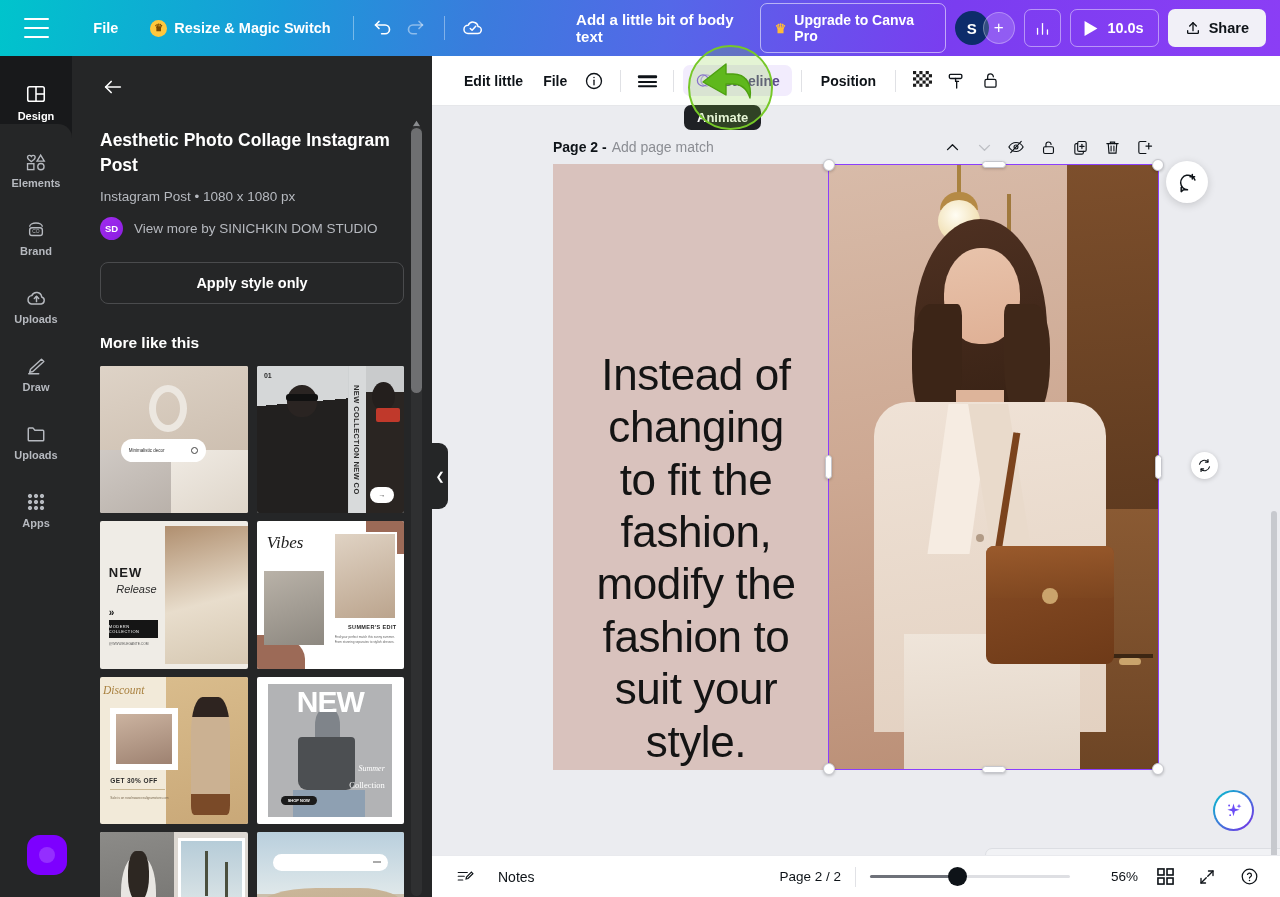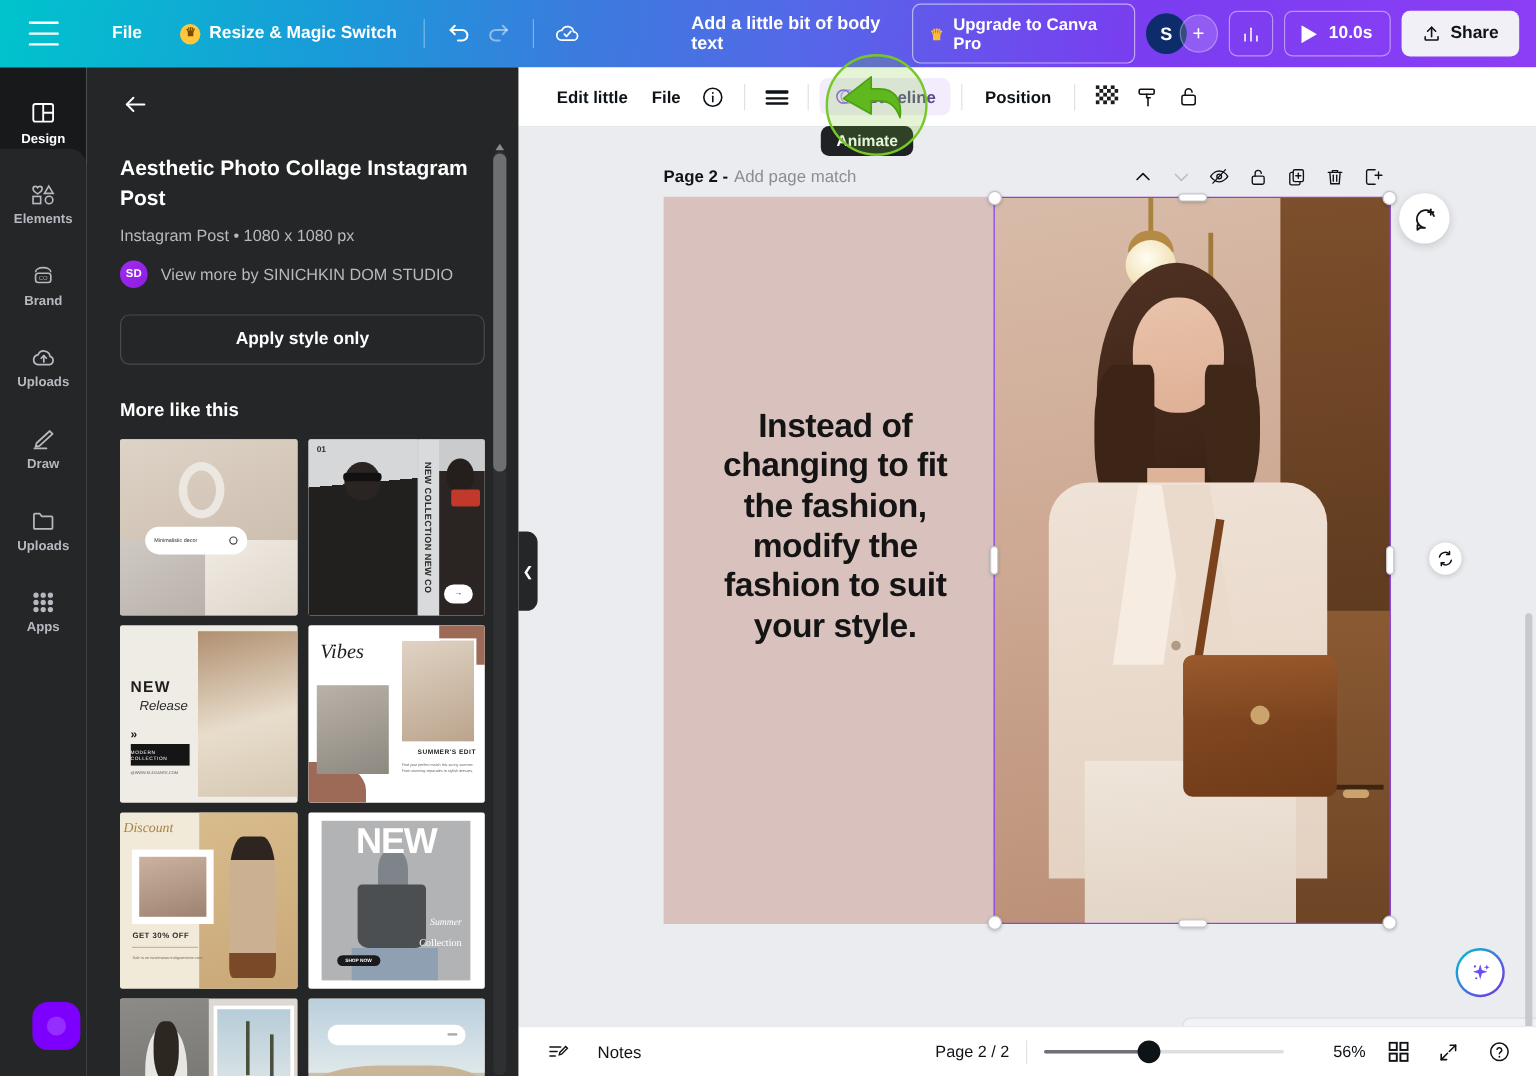--- a/index.html
+++ b/index.html
@@ -229,22 +229,22 @@
 
   .page-head { position:absolute; top:76px; left:121px; display:flex; align-items:center; width:606px; }
   .ph-title { font-size:14px; font-weight:bold; color:#0e1318; }
   .ph-sub { font-size:14px; color:#8b8d93; margin-left:5px; cursor:text; }
   .ph-tools { margin-left:auto; display:flex; align-items:center; gap:2px; }
   .ph-ic { width:30px; height:30px; display:flex; align-items:center; justify-content:center; border-radius:6px; cursor:pointer; }
 
   .canvas-wrap { position:absolute; top:108px; left:121px; width:606px; height:606px; }
   .canvas { position:absolute; inset:0; background:#d9c2bd; overflow:hidden; }
   .canvas-text {
-    position:absolute; left:43px; top:174px; width:200px;
-    font-size:28px; font-weight:bold; color:#141414; text-align:center;
+    position:absolute; left:43px; top:185px; width:200px;
+    font-size:44px; font-weight:normal; color:#141414; text-align:center;
     line-height:1.19; letter-spacing:-0.4px;
   }
   
   .photo { position:absolute; right:0; top:0; width:331px; height:606px; overflow:hidden; background:#c9a995; }
   .ph-wall { position:absolute; inset:0; background: linear-gradient(170deg,#d8bba9 0%, #cda892 48%, #b98d74 100%); }
   .ph-wood { position:absolute; right:0; top:0; width:92px; height:606px; background: linear-gradient(175deg,#7d4f2c,#5e3a1f 60%,#4a2d17); }
   .ph-wood2 { position:absolute; right:0; top:345px; width:92px; height:261px; background: linear-gradient(180deg,#8a5a33,#6d4525); }
   .ph-drawer { position:absolute; right:6px; top:490px; width:80px; height:4px; background:#3c2613; }
   .ph-knob { position:absolute; right:18px; top:494px; width:22px; height:7px; background:#caa46c; border-radius:4px; }
   .ph-lampstem { position:absolute; left:129px; top:0; width:4px; height:32px; background:#a9823f; }

